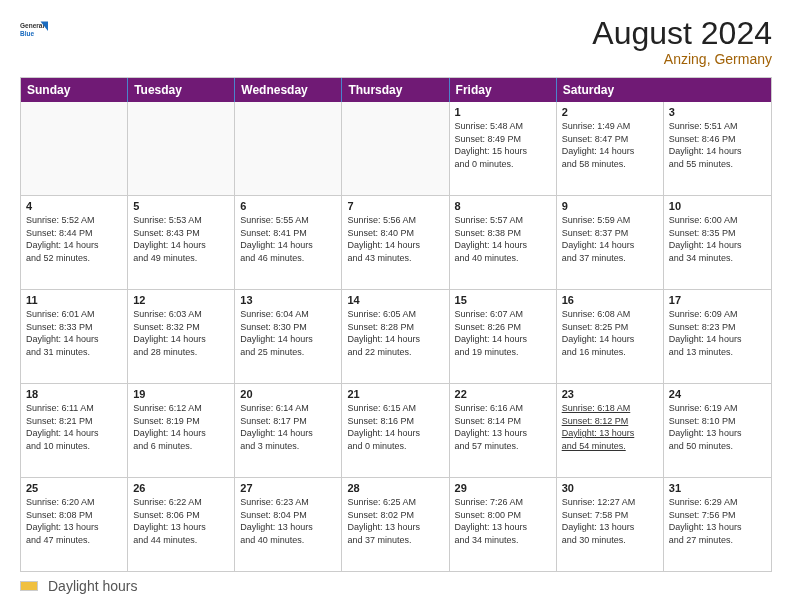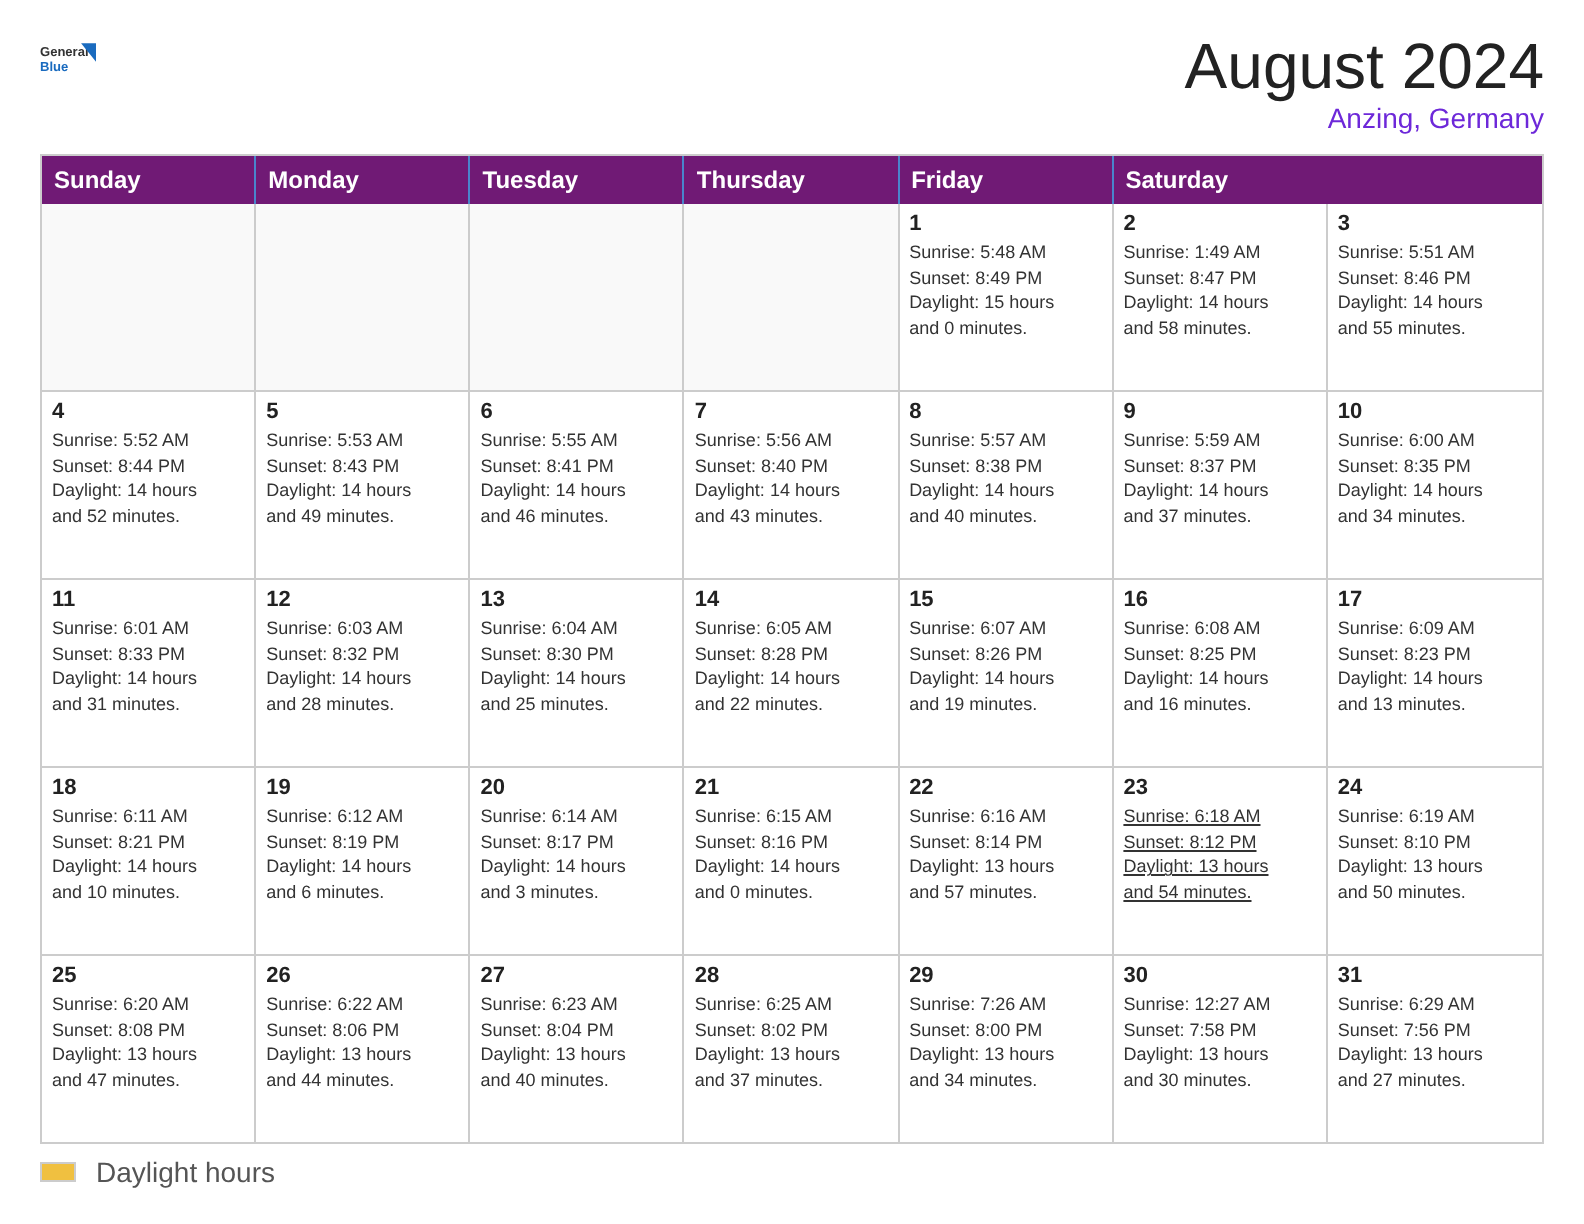--- a/index.html
+++ b/index.html
@@ -36,21 +36,21 @@
       text-align: right;
     }
     .month-title {
       font-size: 32px;
       font-weight: normal;
       color: #222;
       line-height: 1.1;
     }
     .location {
       font-size: 14px;
-      color: #6d28d9;
+      color: #a16207;
     }
     .calendar {
       flex: 1;
       display: flex;
       flex-direction: column;
       border: 1px solid #ccc;
     }
     .cal-header {
       display: grid;
       grid-template-columns: repeat(7, 1fr);
@@ -129,22 +129,22 @@
     </div>
     <div class="title-block">
       <div class="month-title">August 2024</div>
       <div class="location">Anzing, Germany</div>
     </div>
   </div>
 
   <div class="calendar">
     <div class="cal-header">
       <div class="cal-header-cell">Sunday</div>
-      <div class="cal-header-cell">Monday</div>
       <div class="cal-header-cell">Tuesday</div>
+      <div class="cal-header-cell">Wednesday</div>
       <div class="cal-header-cell">Thursday</div>
       <div class="cal-header-cell">Friday</div>
       <div class="cal-header-cell">Saturday</div>
     </div>
     <div class="cal-body" id="cal-body">
     <div class="cal-row">
           <div class="cal-cell empty"></div>
           <div class="cal-cell empty"></div>
           <div class="cal-cell empty"></div>
           <div class="cal-cell empty"></div>

